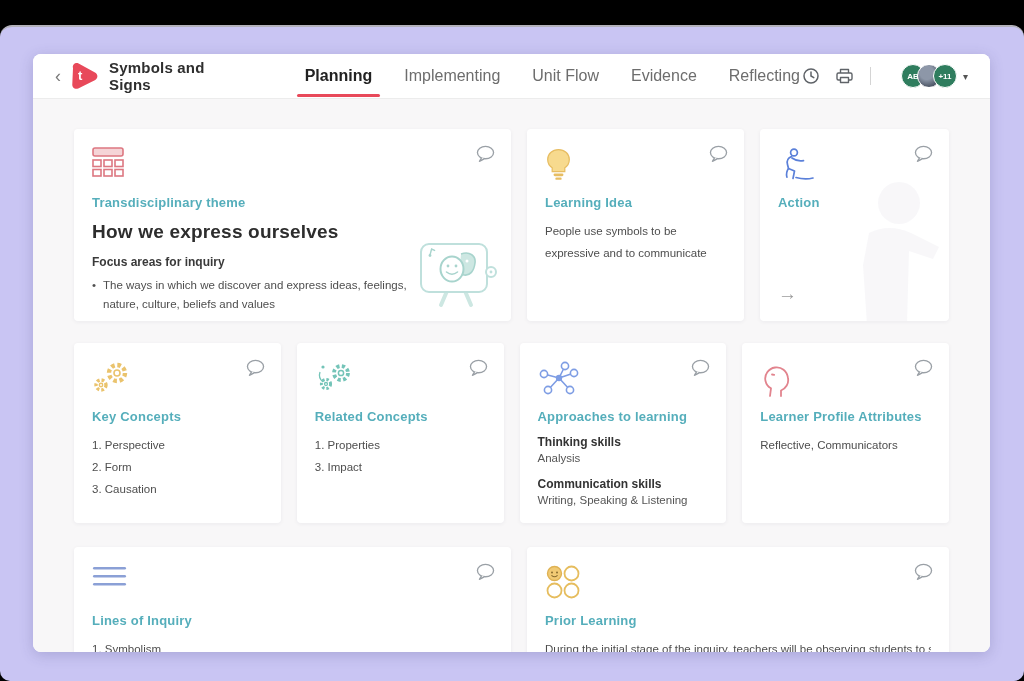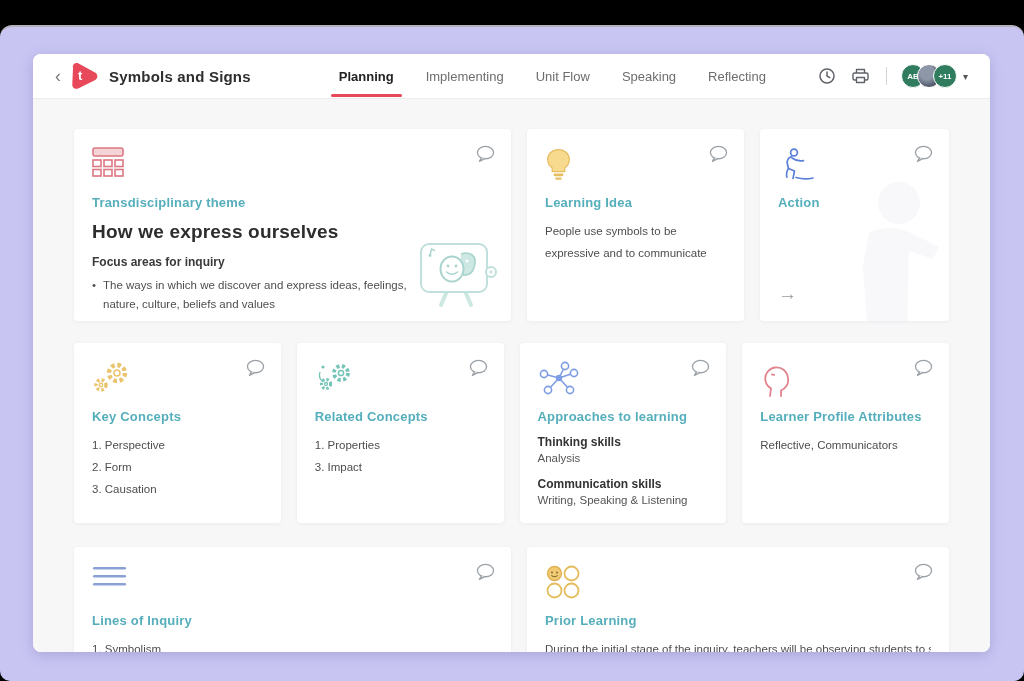--- a/index.html
+++ b/index.html
@@ -14,32 +14,32 @@
 
   
   .hdr { height:45px; display:flex; align-items:center; padding:0 22px;
          background:#fff; border-bottom:1px solid #ececec; position:relative; z-index:2; }
   .back { font-size:18px; color:#7a7a7a; margin-right:8px; cursor:pointer; line-height:1; }
   .logo { width:30px; height:30px; position:relative; margin-right:10px; }
   .logo svg { display:block; }
   .logo span { position:absolute; left:9px; top:7px; color:#fff; font-weight:bold; font-size:13px; }
   .title { font-size:15px; font-weight:bold; color:#2e2e2e; letter-spacing:.2px; }
   .tabs { display:flex; gap:32px; margin-left:88px; height:45px; align-items:center; }
-  .tab { font-size:13px; color:#6d6d6d; position:relative; height:45px;
+  .tab { font-size:16px; color:#6d6d6d; position:relative; height:45px;
          display:flex; align-items:center; cursor:pointer; white-space:nowrap; }
   .tab.active { color:#222; font-weight:bold; }
   .tab.active::after { content:""; position:absolute; left:-8px; right:-8px; bottom:2px;
          height:3px; background:#e8495a; border-radius:2px; }
   .hdr-right { margin-left:auto; display:flex; align-items:center; gap:12px; }
   .hicon { width:22px; height:22px; display:flex; align-items:center; justify-content:center; cursor:pointer; }
   .vdiv { width:1px; height:18px; background:#d4d4d4; margin:0 2px; }
   .avatars { display:flex; align-items:center; cursor:pointer; }
   .av { width:24px; height:24px; border-radius:50%; border:1.5px solid #fff;
         display:flex; align-items:center; justify-content:center;
-        font-size:8px; font-weight:bold; color:#fff; }
+        font-size:8px; font-weight:bold; color:#fff;margin-left:16px; }
   .av.green { background:#2f7d5e; }
   .av.photo { background:radial-gradient(circle at 40% 35%, #8d97a8 0 35%, #525b6b 70%, #343b48); }
   .av + .av { margin-left:-8px; }
   .caret { font-size:10px; color:#555; margin-left:6px; }
 
   
   .content { height:553px; background:#f8f7f8; padding:30px 41px; overflow:hidden; }
   .row { display:grid; gap:16px; }
   .row1 { grid-template-columns:437px 217px auto; margin-bottom:22px; }
   .row1 .card { height:192px; }
@@ -82,21 +82,21 @@
         <path d="M4 7 C3 3.5 6.5 1 9.6 2.6 L26 11.5 C29.3 13.3 29.2 17.6 25.8 19.2 L9.2 27.4 C6 28.9 2.8 26.3 3.3 23 L4 7 Z" fill="#e8495a"></path>
       </svg>
       <span>t</span>
     </span>
     <span class="title">Symbols and Signs</span>
 
     <div class="tabs">
       <div class="tab active">Planning</div>
       <div class="tab">Implementing</div>
       <div class="tab">Unit Flow</div>
-      <div class="tab">Speaking</div>
+      <div class="tab">Evidence</div>
       <div class="tab">Reflecting</div>
     </div>
 
     <div class="hdr-right">
       <span class="hicon">
         <svg width="18" height="18" viewBox="0 0 18 18" fill="none" stroke="#5f6368" stroke-width="1.5" stroke-linecap="round">
           <circle cx="9" cy="9" r="7"></circle>
               <path d="M9 5 v4 l2.8 1.6"></path>
         </svg>
       </span>

